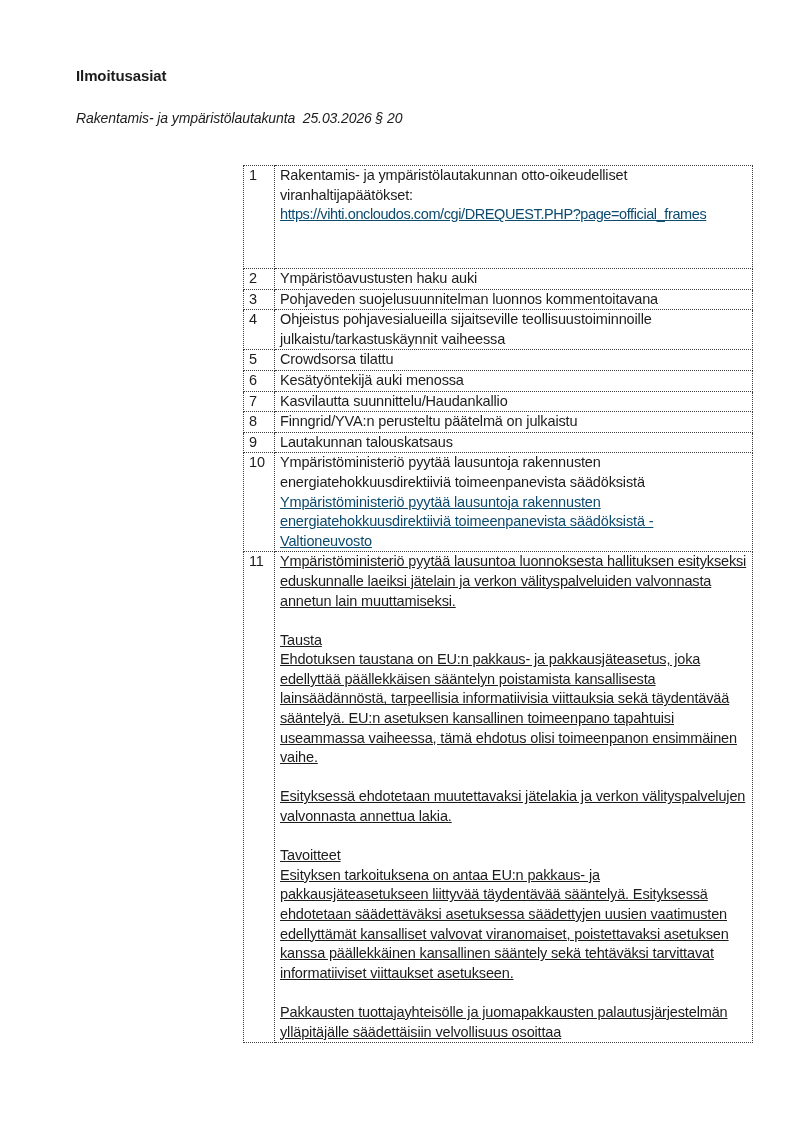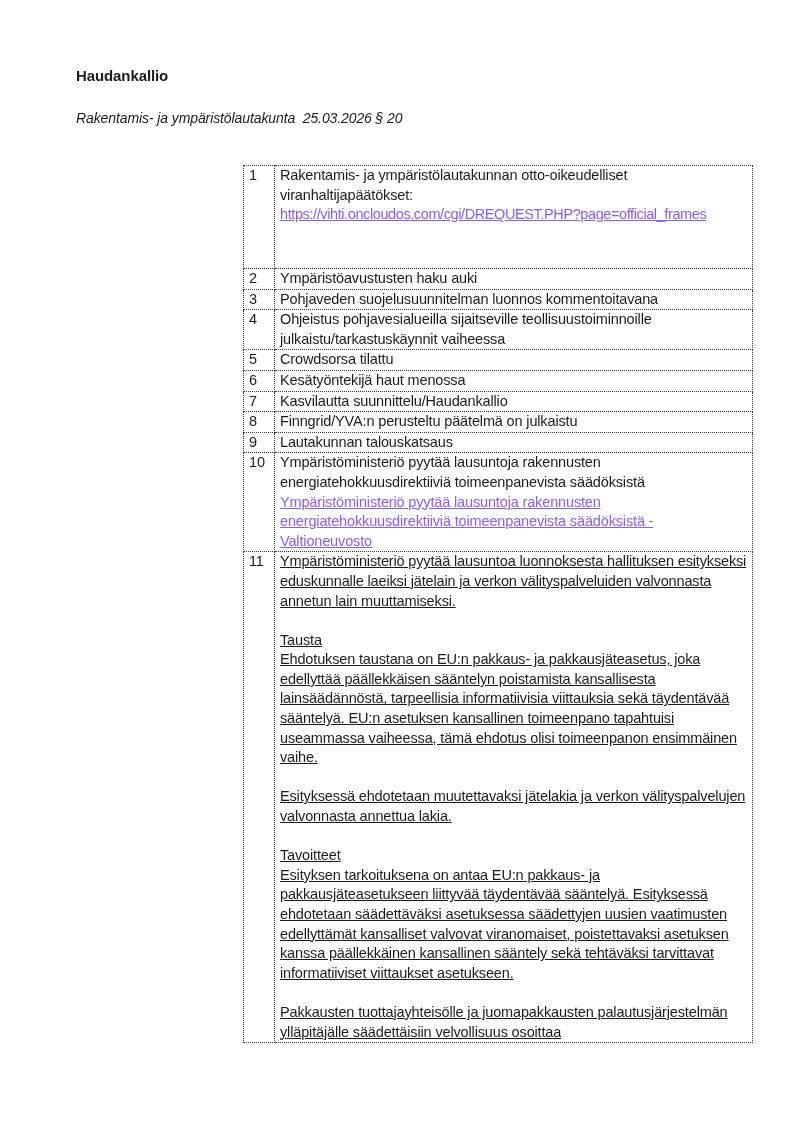--- a/index.html
+++ b/index.html
@@ -52,40 +52,40 @@
   }
   td.num {
     width: 31px;
     padding-left: 6px;
   }
   td.content {
     padding-left: 6px;
   }
   .para { min-height: 19.6px; text-decoration: underline; }
   a.doc-link {
-    color: #8b5cf6;
+    color: #0c4a6e;
     text-decoration: underline;
     cursor: pointer;
   }
   a.url-link {
     letter-spacing: -0.4px;
     white-space: nowrap;
   }
   tr.r1 td { height: 102px; }
   tr.r-single td { height: 19px; }
   tr.r4 td { height: 39px; }
   tr.r10 td { height: 97px; }
   tr.r11 td { height: 489px; margin-top: 45px; }
 </style>
 </head>
 <body>
 
 <div>
 
-  <div class="doc-title">Haudankallio</div>
+  <div class="doc-title">Ilmoitusasiat</div>
 
   <div class="doc-subtitle">Rakentamis- ja ympäristölautakunta  25.03.2026 § 20</div>
 
   <table class="ann-table">
     <colgroup>
         <col style="width:31px">
         <col>
       </colgroup>
 
     <tbody>
@@ -112,21 +112,21 @@
       <td class="content">Ohjeistus pohjavesialueilla sijaitseville teollisuustoiminnoille julkaistu/tarkastuskäynnit vaiheessa</td>
     </tr>
 
     <tr class="r-single">
       <td class="num">5</td>
       <td class="content">Crowdsorsa tilattu</td>
     </tr>
 
     <tr class="r-single">
       <td class="num">6</td>
-      <td class="content">Kesätyöntekijä haut menossa</td>
+      <td class="content">Kesätyöntekijä auki menossa</td>
     </tr>
 
     <tr class="r-single">
       <td class="num">7</td>
       <td class="content">Kasvilautta suunnittelu/Haudankallio</td>
     </tr>
 
     <tr class="r-single">
       <td class="num">8</td>
       <td class="content">Finngrid/YVA:n perusteltu päätelmä on julkaistu</td>

